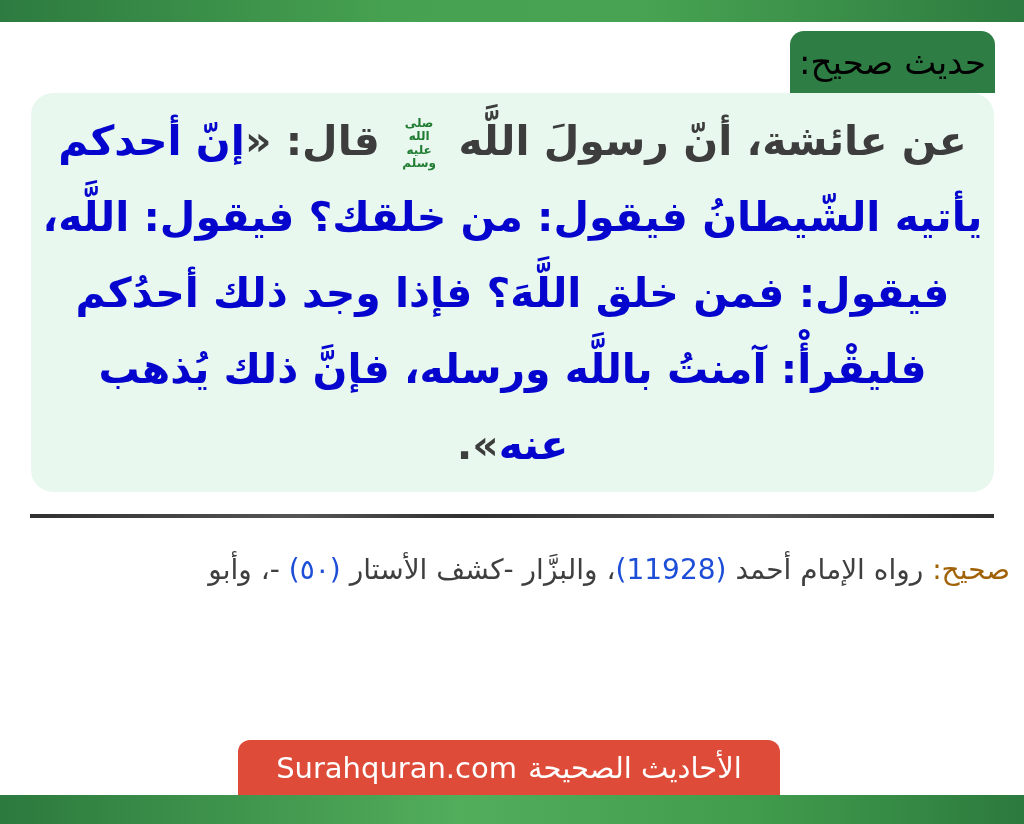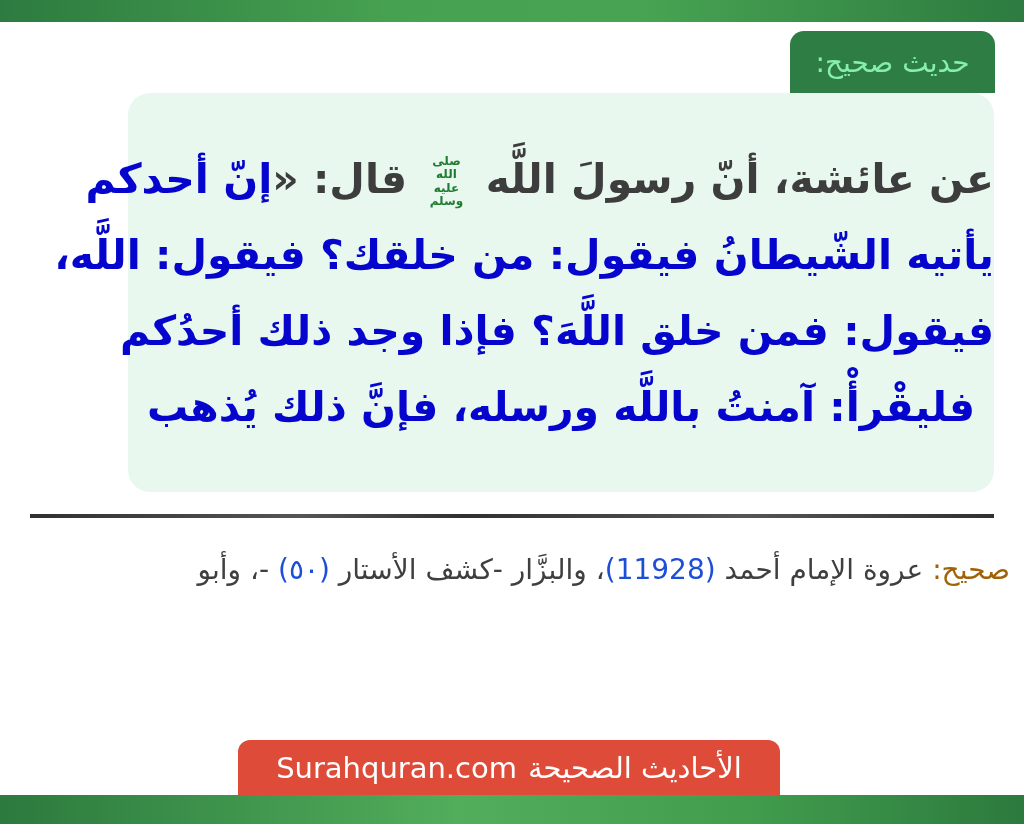--- a/index.html
+++ b/index.html
@@ -9,24 +9,24 @@
   
   .top-bar{position:absolute;top:0;left:0;width:1024px;height:22px;
     background:linear-gradient(90deg,#2d7b40 0%,#46a150 38%,#48a452 62%,#2d7b40 100%);}
   .bottom-bar{position:absolute;bottom:0;left:0;width:1024px;height:29px;
     background:linear-gradient(90deg,#2c7a3e 0%,#52ae5b 45%,#429e4d 72%,#2c7a3e 100%);}
 
   
   .badge{position:absolute;top:31px;right:29px;width:205px;height:62px;
     background:#2e7d45;border-radius:14px 14px 0 0;
     display:flex;align-items:center;justify-content:center;
-    color:#86efac;font-size:28px;}
+    color:#000000;font-size:34px;}
 
   
-  .hadith-box{position:absolute;top:93px;right:30px;width:866px;height:399px;
+  .hadith-box{position:absolute;top:93px;right:30px;width:963px;height:399px;
     background:#e8f8ee;border-radius:22px;
     display:flex;flex-direction:column;justify-content:center;
     text-align:center;font-weight:bold;font-size:41px;color:#3d3d3d;}
   .hadith-line{line-height:76px;white-space:nowrap;}
   .t-dark{color:#3d3d3d;}
   .t-blue{color:#0505cd;}
   .salla{display:inline-block;width:50px;font-size:12px;line-height:1.12;
     color:#1f7c31;font-weight:bold;vertical-align:middle;white-space:normal;}
 
   
@@ -56,26 +56,27 @@
 
   <div class="badge">
     <span>حديث صحيح:</span>
   </div>
 
   <div class="hadith-box">
     <div class="hadith-line"><span class="t-dark">عن عائشة، أنّ رسولَ اللَّه </span><span class="salla">صلى الله عليه وسلم</span><span class="t-dark"> قال: «</span><span class="t-blue">إنّ أحدكم</span></div>
     <div class="hadith-line"><span class="t-blue">يأتيه الشّيطانُ فيقول: من خلقك؟ فيقول: اللَّه،</span></div>
     <div class="hadith-line"><span class="t-blue">فيقول: فمن خلق اللَّهَ؟ فإذا وجد ذلك أحدُكم</span></div>
     <div class="hadith-line"><span class="t-blue">فليقْرأْ: آمنتُ باللَّه ورسله، فإنَّ ذلك يُذهب</span></div>
+    <div class="hadith-line"><span class="t-blue">عنه</span><span class="t-dark">».</span></div>
   </div>
 
   <div class="divider"></div>
 
   <div class="source">
-    <div class="source-line"><span class="t-red">صحيح:</span><span> عروة الإمام أحمد </span><span class="t-green">(11928)</span><span>، والبزَّار -كشف الأستار </span><span class="t-green">(٥٠)</span><span> -، وأبو</span></div>
+    <div class="source-line"><span class="t-red">صحيح:</span><span> رواه الإمام أحمد </span><span class="t-green">(11928)</span><span>، والبزَّار -كشف الأستار </span><span class="t-green">(٥٠)</span><span> -، وأبو</span></div>
   </div>
 
   <div class="footer-bar">
     <span>الأحاديث الصحيحة</span>
     <span class="footer-domain">Surahquran.com</span>
   </div>
 
   <div class="bottom-bar"></div>
 
 </div>

